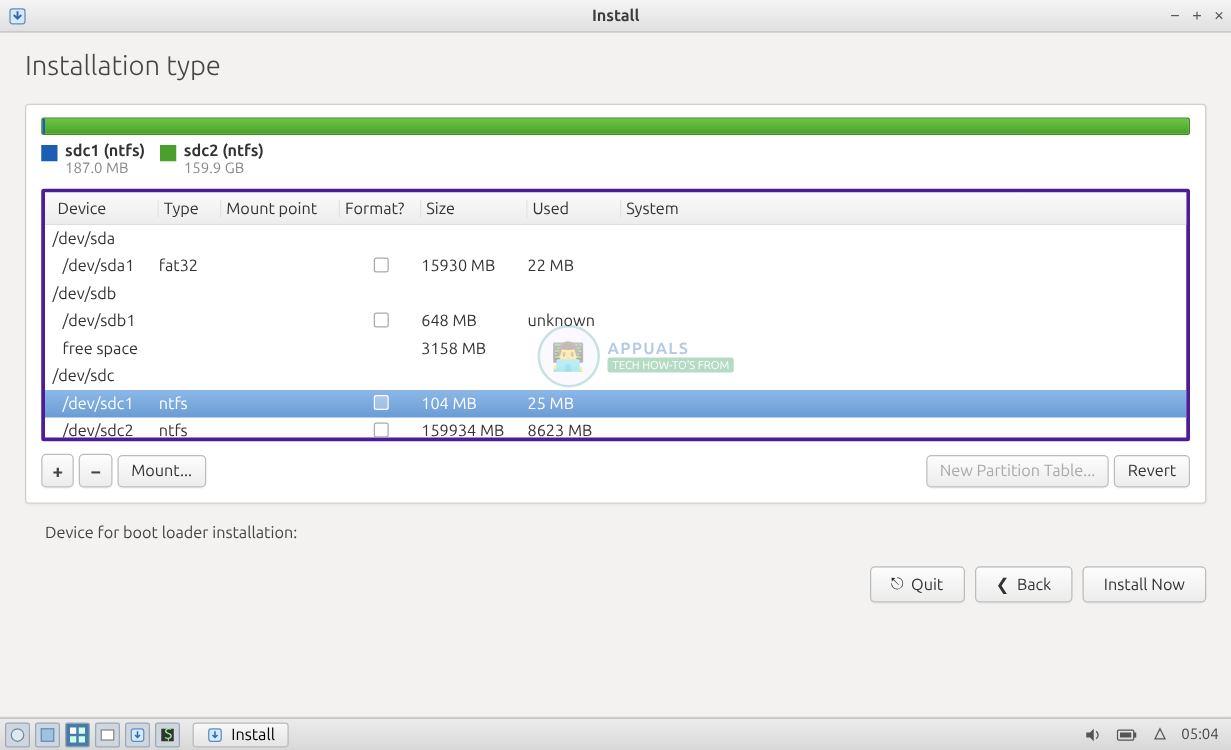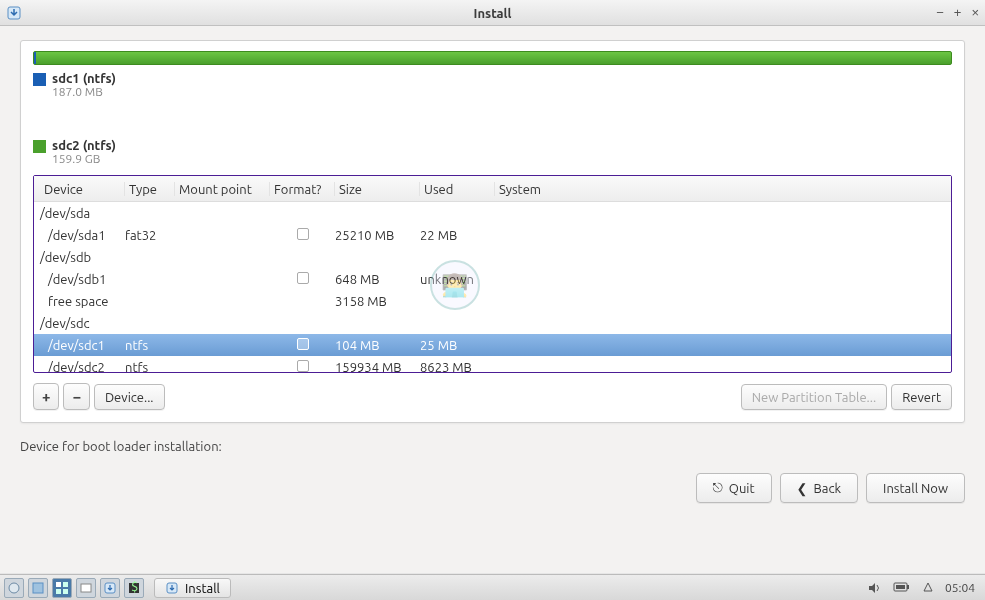--- a/index.html
+++ b/index.html
@@ -14,62 +14,62 @@
 
 
 .window-body { padding: 14px 20px 10px 20px; background: #f3f2f1; height: 547px; display: flex; flex-direction: column; }
 .page-title { font-size: 22px; font-weight: 300; color: #444; margin-bottom: 18px; }
 
 .card { background: #fff; border: 1px solid #d0d0d0; border-radius: 3px; padding: 10px 12px 12px 12px; box-shadow: 0 1px 2px rgba(0,0,0,0.05); margin-bottom: 8px; }
 
 .disk-bar { height: 14px; background: linear-gradient(#6cc644, #4aa02c); border-radius: 2px; border: 1px solid #3d8b1f; margin-bottom: 6px; position: relative; }
 .disk-bar::before { content:""; position:absolute; left:0; top:0; bottom:0; width:2px; background:#1a5fb4; }
 
-.legend { display: flex; gap: 40px; margin-bottom: 10px; flex-direction: column; }
+.legend { display: flex; gap: 12px; margin-bottom: 10px; }
 .legend-item { display: flex; align-items: flex-start; gap: 6px; }
 .legend-swatch { width: 13px; height: 13px; margin-top: 2px; }
 .sw-blue { background:#1a5fb4; }
 .sw-green { background:#4aa02c; }
 .legend-text .l-name { font-weight: bold; color:#333; }
 .legend-text .l-size { color:#888; font-size:12px; }
 
 
-.tbl { border: 1px solid #4c1d95; border-radius: 2px; }
+.tbl { border: 3px solid #4c1d95; border-radius: 2px; }
 .tbl-head, .tbl-row { display: grid; grid-template-columns: 85px 50px 95px 65px 85px 75px 1fr; align-items: center; }
 .tbl-head { background: linear-gradient(#fafafa,#ededed); border-bottom: 1px solid #ddd; height: 26px; padding: 0 6px; color:#333; }
 .tbl-head div { border-right: 1px solid #e3e3e3; padding: 0 4px; white-space: nowrap; overflow: hidden; }
 .tbl-head div:last-child { border-right: none; }
 .tbl-body { max-height: 170px; overflow: hidden; }
 .tbl-row { height: 22px; padding: 0 6px; color:#333; }
 .tbl-row.indent .c-device { padding-left: 8px; }
 .tbl-row.selected { background: linear-gradient(#8db8e8, #6a9cd4); color: #fff; }
 .tbl-row .c-format { text-align: center; }
 .chk { width: 12px; height: 12px; border: 1px solid #aaa; border-radius: 2px; display: inline-block; background:#fff; }
 .tbl-row.selected .chk { border-color: #fff; background: rgba(255,255,255,0.3); }
 
 .toolbar-row { display: flex; align-items: center; margin-top: 10px; gap: 4px; }
 .btn { background: linear-gradient(#fdfdfd,#ececec); border: 1px solid #bcbcbc; border-radius: 4px; padding: 5px 10px; color:#333; cursor:pointer; box-shadow: 0 1px 0 rgba(0,0,0,0.05); white-space: nowrap; }
 .btn.icon-btn { padding: 4px 8px; font-size: 15px; font-weight: bold; color:#444; }
 .btn.disabled { color:#aaa; }
 .spacer { flex: 1; }
 
-.boot-label { color:#444; margin: 8px 0 6px 0; }
+.boot-label { color:#444; margin: 8px 0 6px 16px; }
 .select-box { background: linear-gradient(#fdfdfd,#ececec); border: 1px solid #bcbcbc; border-radius: 4px; padding: 6px 10px; display:flex; align-items:center; justify-content:space-between; cursor:pointer; }
 .select-box .chev { color:#555; }
 
 .footer-btns { display:flex; justify-content:flex-end; gap:8px; margin-top: 14px; }
 .footer-btns .btn { padding: 6px 16px; }
 .btn-inner { display:flex; align-items:center; gap:6px; }
 
 
 .taskbar { position:absolute; bottom:0; left:0; right:0; height:26px; background: linear-gradient(#ececec,#d8d8d8); border-top:1px solid #bbb; display:flex; align-items:center; padding: 0 4px; gap:4px; }
 .tb-icon { width:20px; height:20px; background:#cfd6dd; border:1px solid #9aaab8; border-radius:2px; display:flex; align-items:center; justify-content:center; font-size:11px; }
 .tb-task { background: linear-gradient(#f8f8f8,#e4e4e4); border:1px solid #bbb; border-radius:3px; padding:2px 10px; display:flex; align-items:center; gap:6px; margin-left:6px; }
 .tb-spacer { flex:1; }
-.tb-right { display:flex; align-items:flex-start; gap:10px; color:#444; padding-right:6px; }
+.tb-right { display:flex; align-items:center; gap:10px; color:#444; padding-right:6px; }
 .clock { font-size:12px; }
 
 
 .watermark { position:absolute; left:430px; top:260px; opacity:0.35; display:flex; align-items:center; gap:6px; pointer-events:none; }
 .watermark .wm-fig { width:50px; height:50px; border-radius:50%; border:2px solid #6aa; background:#eef; display:flex; align-items:center; justify-content:center; font-size:22px; }
 .watermark .wm-text .wm1 { color:#2d6bb0; font-weight:bold; letter-spacing:1px; }
 .watermark .wm-text .wm2 { background:#2d9b5c; color:#fff; font-size:9px; padding:1px 4px; border-radius:2px; }
 
 svg { display:block; }
 </style>
@@ -85,20 +85,21 @@
   </span>
   <span class="title">Install</span>
   <div class="win-controls">
     <span>−</span>
     <span>+</span>
     <span>×</span>
   </div>
 </div>
 
 <div class="window-body">
+  <div class="page-title">Installation type</div>
 
   <div class="card">
     <div class="disk-bar"></div>
 
     <div class="legend">
       <div class="legend-item">
         <div class="legend-swatch sw-blue"></div>
         <div class="legend-text">
           <div class="l-name">sdc1 (ntfs)</div>
           <div class="l-size">187.0 MB</div>
@@ -131,21 +132,21 @@
             <div class="c-format"></div>
             <div class="c-size"></div>
             <div class="c-used"></div>
             <div class="c-system"></div>
           </div>
           <div class="tbl-row indent">
             <div class="c-device">/dev/sda1</div>
             <div class="c-type">fat32</div>
             <div class="c-mount"></div>
             <div class="c-format"><span class="chk"></span></div>
-            <div class="c-size">25210 MB</div>
+            <div class="c-size">15930 MB</div>
             <div class="c-used">22 MB</div>
             <div class="c-system"></div>
           </div>
           <div class="tbl-row">
             <div class="c-device">/dev/sdb</div>
             <div class="c-type"></div>
             <div class="c-mount"></div>
             <div class="c-format"></div>
             <div class="c-size"></div>
             <div class="c-used"></div>
@@ -194,21 +195,21 @@
             <div class="c-size">159934 MB</div>
             <div class="c-used">8623 MB</div>
             <div class="c-system"></div>
           </div>
         </div>
     </div>
 
     <div class="toolbar-row">
       <button class="btn icon-btn">+</button>
       <button class="btn icon-btn">−</button>
-      <button class="btn">Device...</button>
+      <button class="btn">Mount...</button>
       <div class="spacer"></div>
       <button class="btn disabled">New Partition Table...</button>
       <button class="btn">Revert</button>
     </div>
   </div>
 
   <div class="boot-label">Device for boot loader installation:</div>
 
   <div class="footer-btns">
     <button class="btn">
@@ -224,20 +225,24 @@
         </span>
     </button>
     <button class="btn">
       <span>Install Now</span>
     </button>
   </div>
 </div>
 
 <div class="watermark">
   <div class="wm-fig">👨‍💻</div>
+  <div class="wm-text">
+    <div class="wm1">APPUALS</div>
+    <div class="wm2">TECH HOW-TO'S FROM</div>
+  </div>
 </div>
 
 <div class="taskbar">
   <div class="tb-icon">
     <svg width="14" height="14">
         <circle cx="7" cy="7" r="5" fill="#dfe8ef" stroke="#6c8aa5"></circle>
       </svg>
   </div>
   <div class="tb-icon">
     <svg width="14" height="14">

